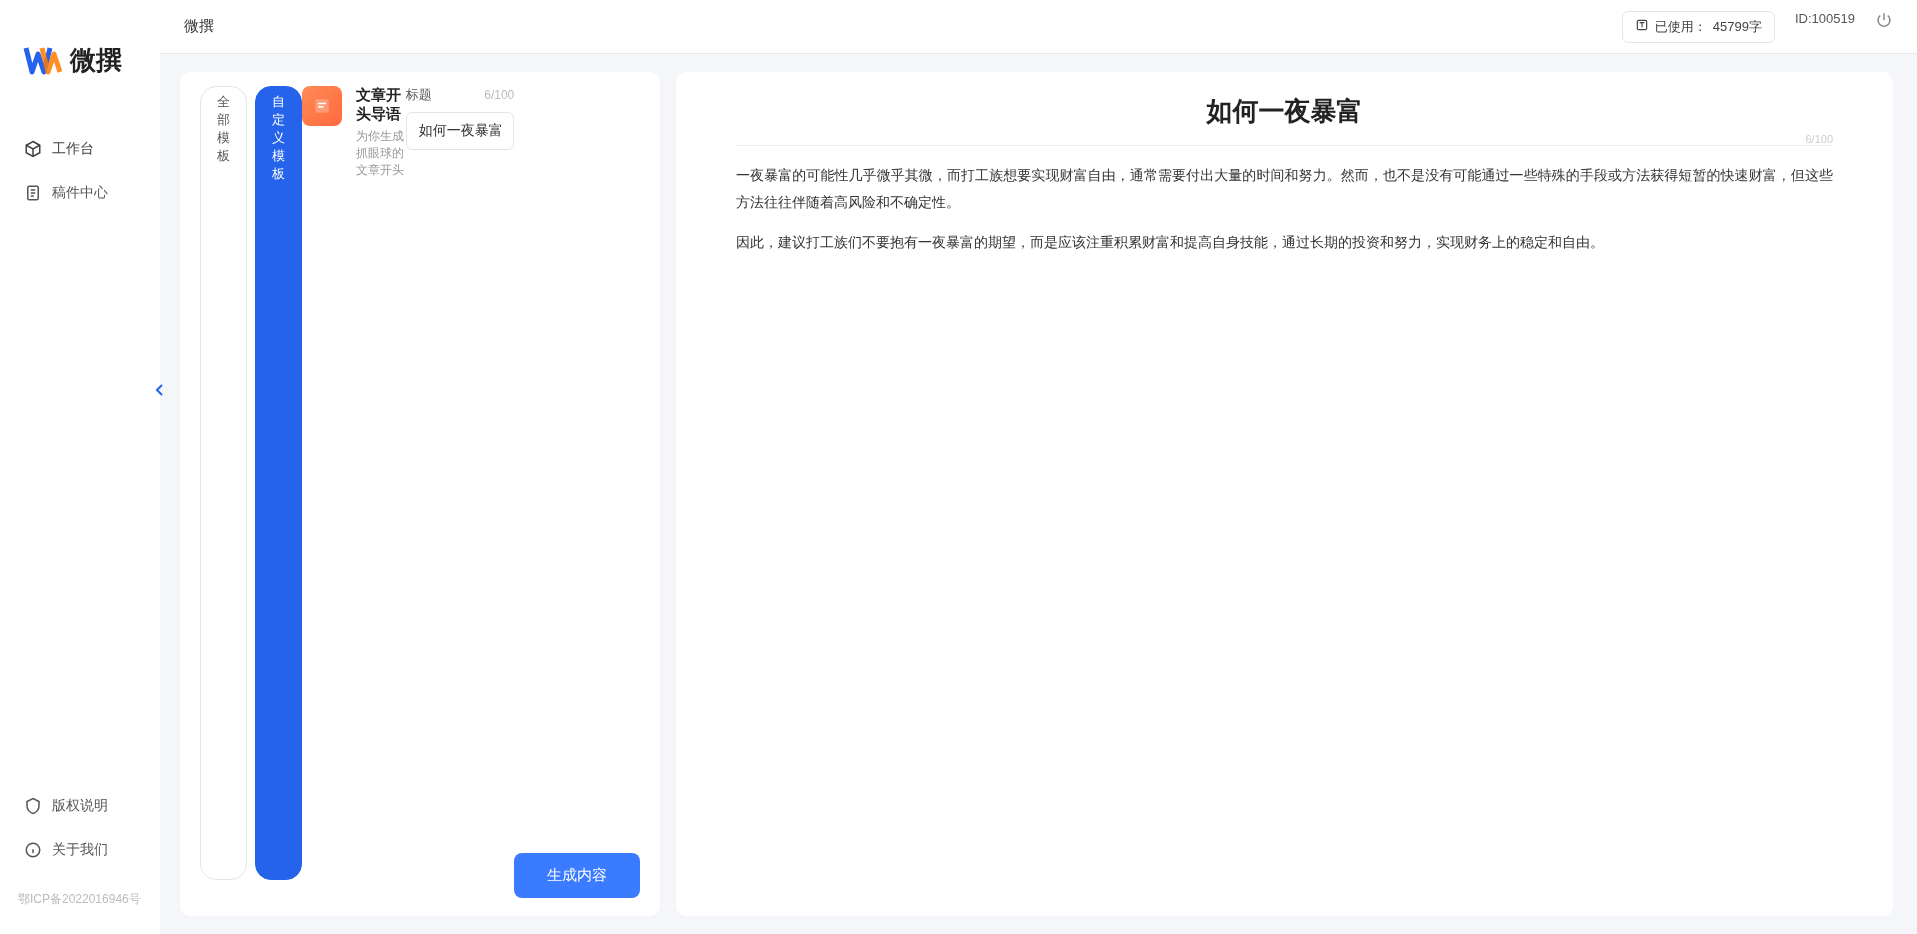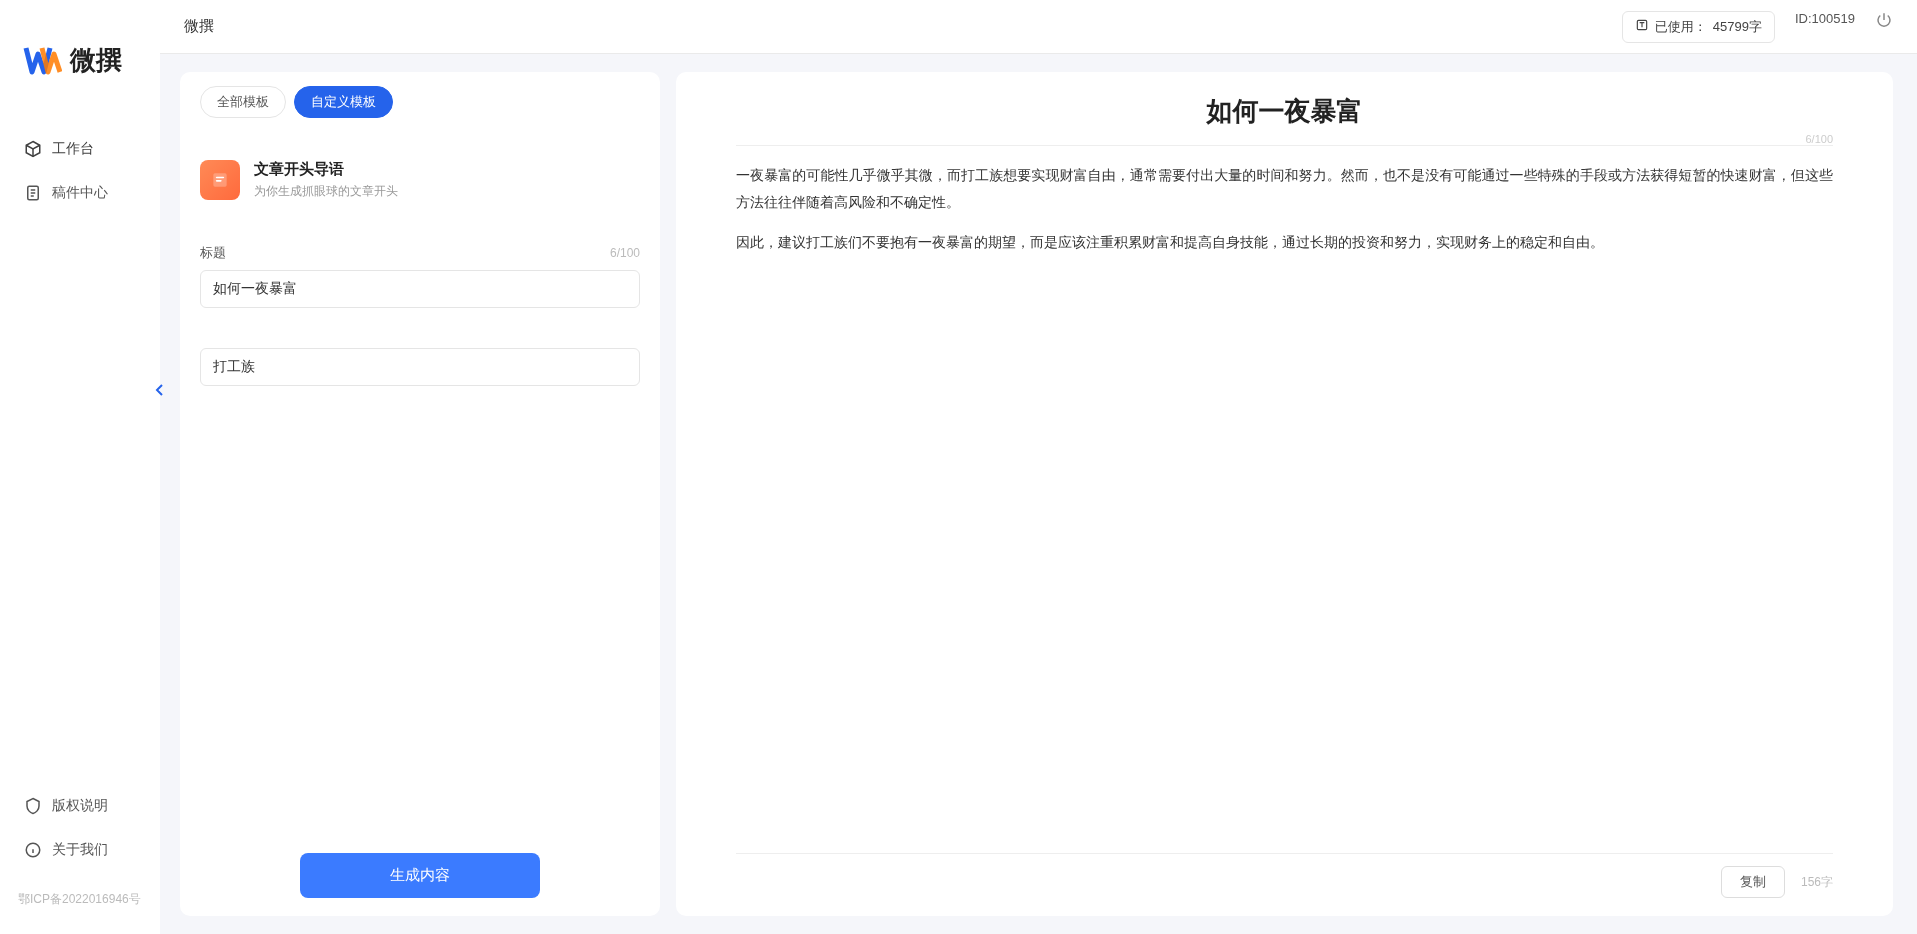--- a/index.html
+++ b/index.html
@@ -78,23 +78,22 @@
       cursor: pointer;
     }
     .id-text { font-size: 13px; color: #555; }
     .power-btn { cursor: pointer; color: #888; }
     .content { flex: 1; display: flex; gap: 16px; padding: 18px 24px 18px 20px; }
     .panel-left {
       width: 480px;
       background: #fff;
       border-radius: 10px;
       display: flex;
-      flex-direction: column;
+      flex-direction: row;
       padding: 14px 20px 18px;
-      gap: 24px;
     }
     .tabs { display: flex; gap: 8px; margin-bottom: 18px; }
     .tab {
       padding: 6px 16px;
       border-radius: 16px;
       font-size: 13px;
       cursor: pointer;
       border: 1px solid #e5e5e5;
       color: #555;
       background: #fff;
@@ -292,41 +291,34 @@
 
         <div class="form-group">
           <div class="form-label-row">
             <span class="form-label">标题</span>
             <span class="form-counter">6/100</span>
           </div>
           <input class="form-input" type="text" value="如何一夜暴富" style="">
         </div>
 
         <div class="form-group">
-          <input class="form-input" type="text" value="打工族" style="">
         </div>
 
 
         <button class="generate-btn">
           <span>生成内容</span>
         </button>
       </div>
 
       <div class="panel-right">
         <div class="output-title">如何一夜暴富</div>
         <div class="title-counter-row">
             <span>6/100</span>
           </div>
         <div class="output-divider"></div>
         <div class="output-body">
           <p>一夜暴富的可能性几乎微乎其微，而打工族想要实现财富自由，通常需要付出大量的时间和努力。然而，也不是没有可能通过一些特殊的手段或方法获得短暂的快速财富，但这些方法往往伴随着高风险和不确定性。</p>
           <p>因此，建议打工族们不要抱有一夜暴富的期望，而是应该注重积累财富和提高自身技能，通过长期的投资和努力，实现财务上的稳定和自由。</p>
         </div>
-        <div class="output-footer">
-          <button class="copy-btn">
-            <span>复制</span>
-          </button>
-          <span class="char-count">156字</span>
-        </div>
       </div>
     </div>
   </div>
 </div>
 
 </body></html>

